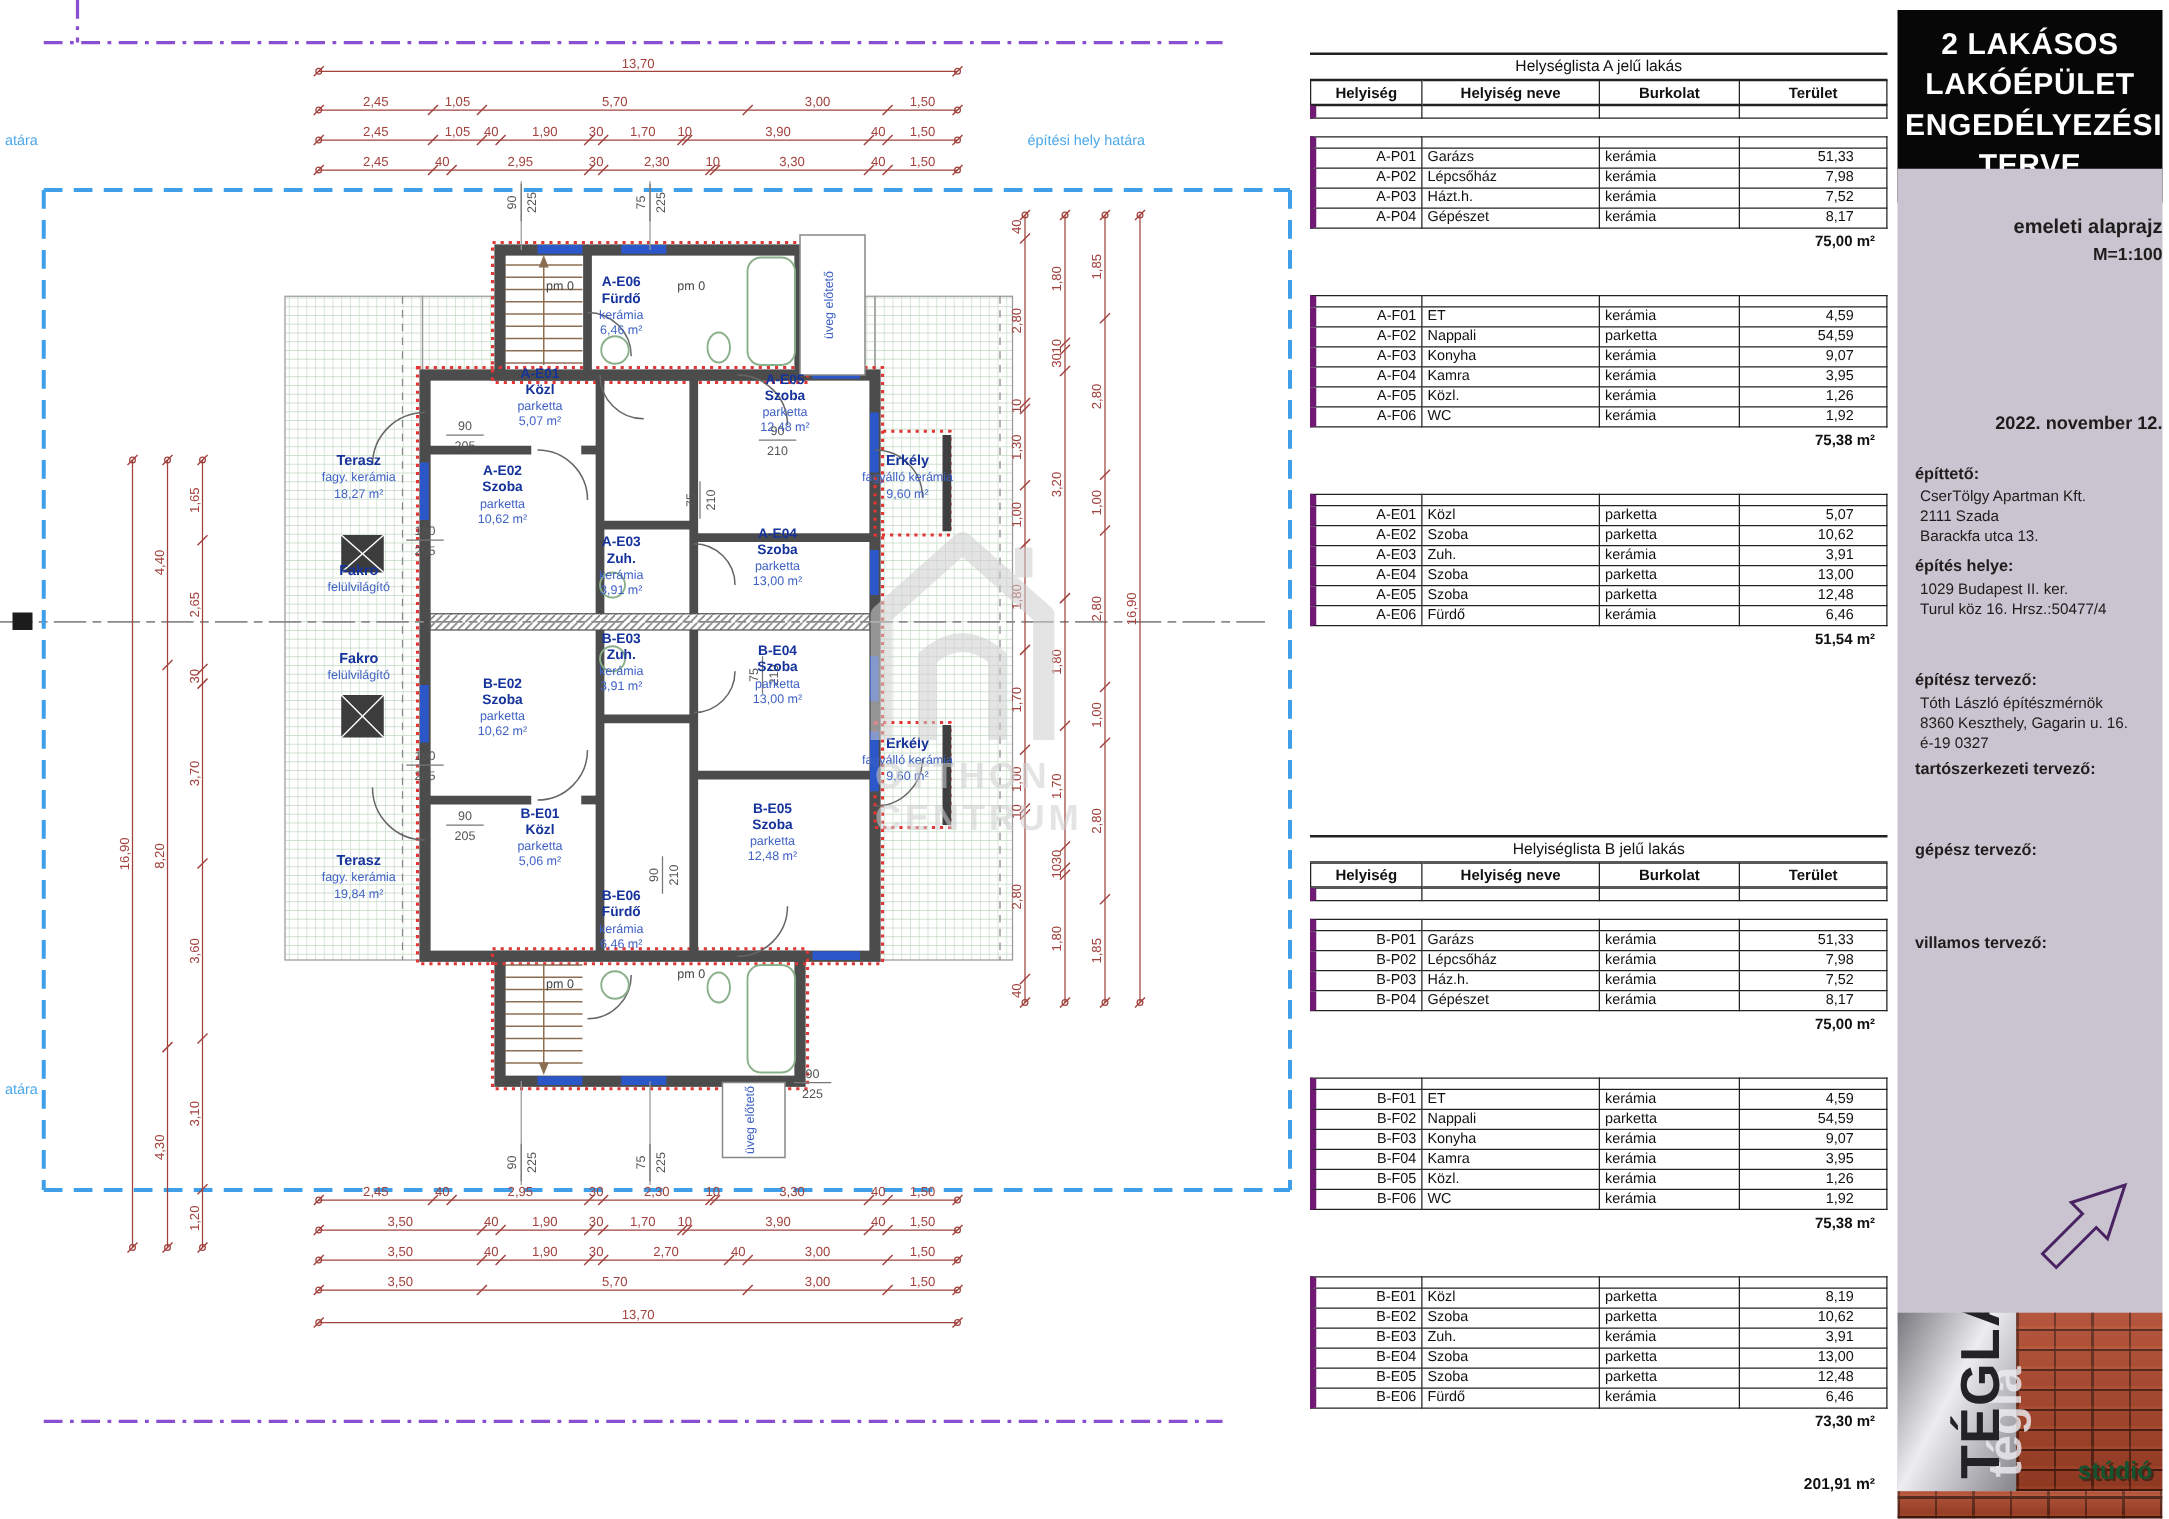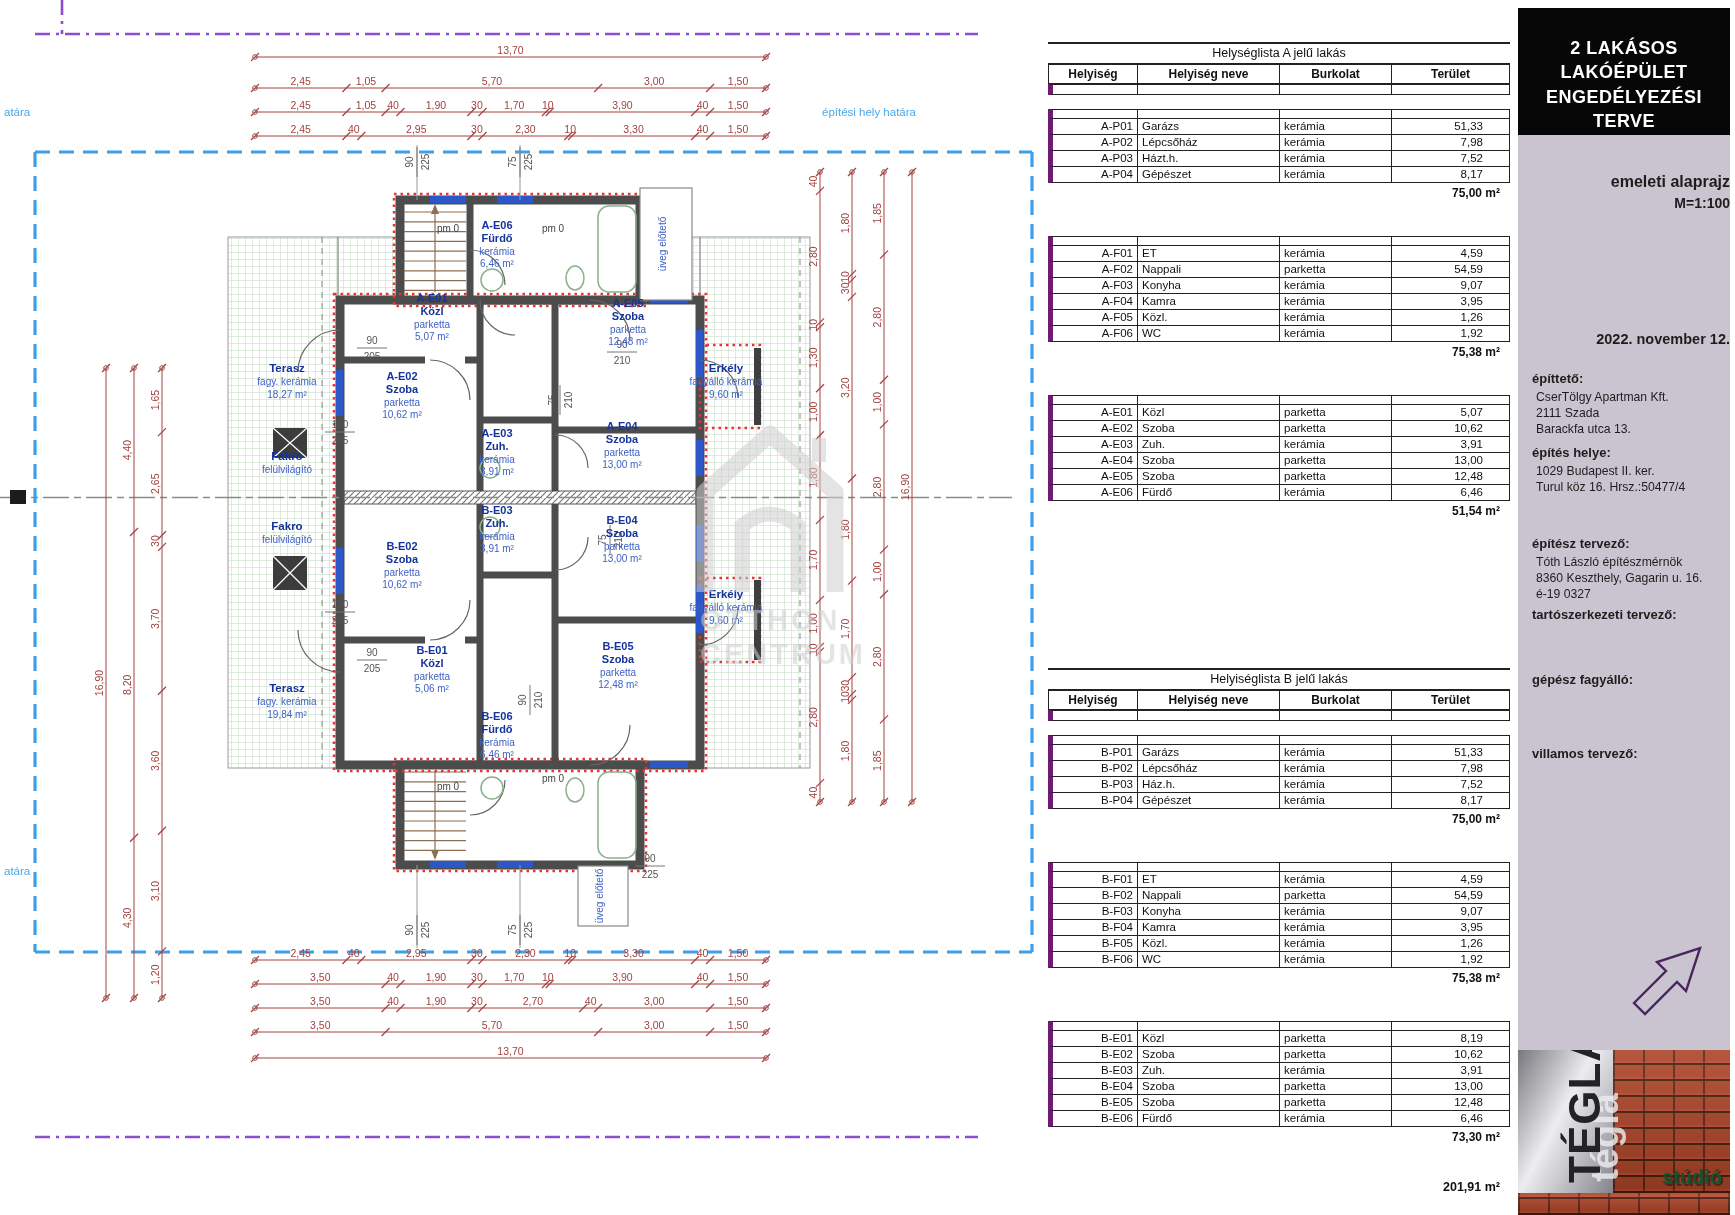--- a/index.html
+++ b/index.html
@@ -24,22 +24,22 @@
   .t-row.lead div{height:8px}
   .sec .t-row.first div{border-top:1px solid #222}
   .t-blankrow div{height:9px;border-top:1px solid #222}
   .t-gap{height:14px}
   .t-gap2{height:22px}
   .sec-total{font-weight:bold;font-size:12px;text-align:right;padding:3px 10px 0 0}
   .grand-total{font-weight:bold;font-size:12.5px;text-align:right;padding:14px 10px 0 0}
 
   
   #titleblock{position:absolute;left:1518px;top:8px;width:212px;height:1207px}
-  .tb-header{background:#070707;color:#fff;font-size:18px;font-weight:bold;text-align:center;
-             padding:28px 6px;line-height:1.35;letter-spacing:.5px;min-height:103px}
+  .tb-header{background:#070707;color:#fff;font-size:24px;font-weight:bold;text-align:center;
+             padding:12px 6px;line-height:1.35;letter-spacing:.5px;min-height:103px}
   .tb-body{position:absolute;left:0;top:127px;width:212px;height:923px;background:#c9c4cf;color:#1d1d1d}
   .tb-body .ctr{position:absolute;left:0;width:212px;text-align:right}
   .tb-sub1{top:38px;font-weight:bold;font-size:16px}
   .tb-sub2{top:60px;font-weight:bold;font-size:14px}
   .tb-num{top:82px;font-weight:bold;font-size:56px}
   .tb-date{top:196px;font-weight:bold;font-size:14.5px}
   .tb-label{position:absolute;left:14px;width:190px;font-weight:bold;font-size:13px}
   .tb-line{position:absolute;left:18px;width:190px;font-size:12.2px;line-height:16px}
   #north-arrow{position:absolute;left:106px;top:806px}
 
@@ -934,21 +934,21 @@
       <div class="tb-label" style="top:310px">építés helye:</div>
       <div class="tb-line" style="top:328px">1029 Budapest II. ker.</div>
       <div class="tb-line" style="top:344px">Turul köz 16. Hrsz.:50477/4</div>
 
       <div class="tb-label" style="top:401px">építész tervező:</div>
       <div class="tb-line" style="top:419px">Tóth László építészmérnök</div>
       <div class="tb-line" style="top:435px">8360 Keszthely, Gagarin u. 16.</div>
       <div class="tb-line" style="top:451px">é-19 0327</div>
 
       <div class="tb-label" style="top:472px">tartószerkezeti tervező:</div>
-      <div class="tb-label" style="top:537px">gépész fagyálló:</div>
+      <div class="tb-label" style="top:537px">gépész tervező:</div>
       <div class="tb-label" style="top:611px">villamos tervező:</div>
 
       <svg id="north-arrow" width="88" height="92" viewBox="0 0 88 92">
         <path d="M10 62 L42 30 L33 21 L76 7 L62 50 L53 41 L21 73 Z" fill="none" stroke="#4a2462" stroke-width="2.4" stroke-linejoin="miter"></path>
       </svg>
     </div>
   </div>
 
   <div id="logo">
     <div class="logo-plate"></div>

